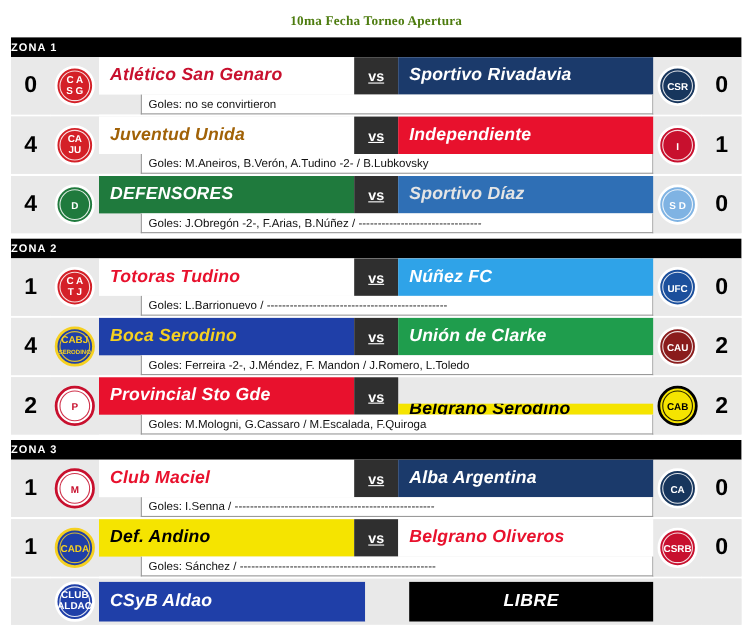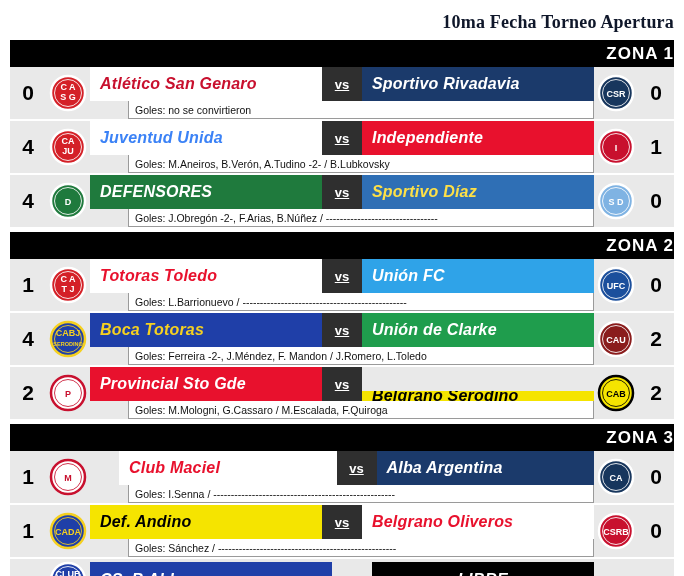--- a/index.html
+++ b/index.html
@@ -9,34 +9,34 @@
     font-family:"Liberation Sans", sans-serif;
     overflow:hidden;
   }
   .sheet{
     width:684px;height:576px;
     box-sizing:border-box;
     padding:10px 10px 6px 10px;
     background:#ffffff;
   }
   .title{
-    text-align:right;
+    text-align:center;
     font-family:"Liberation Serif", serif;
     font-weight:bold;
-    font-size:18px;
+    font-size:12px;
     letter-spacing:.2px;
-    color:#0f172a;
+    color:#4d7c0f;
     padding:2px 0 7px 0;
   }
   .zone-header{
     background:#000000;
     color:#ffffff;
-    text-align:right;
-    font-weight:bold;
-    font-size:17px;
+    text-align:left;
+    font-weight:bold;
+    font-size:10px;
     letter-spacing:1px;
     padding:4px 0 3px 0;
     margin:0;
   }
   .zone-block{margin-bottom:5px;}
   .match{
     display:flex;
     align-items:stretch;
     background:#e9e9e9;
     margin-bottom:2px;
@@ -172,21 +172,21 @@
           <div class="crest">
             <svg width="38" height="38" viewBox="0 0 38 38" class="crest-svg">
               <circle cx="19" cy="19" r="17" fill="#d42027" stroke="#ffffff" stroke-width="2.5"></circle>
               <circle cx="19" cy="19" r="13.5" fill="none" stroke="#ffffff" stroke-width="1" opacity="0.85"></circle>
               <text x="19" y="16" text-anchor="middle" font-family="&quot;Liberation Sans&quot;, sans-serif" font-size="9" font-weight="bold" fill="#ffffff">CA</text>
               <text x="19" y="26" text-anchor="middle" font-family="&quot;Liberation Sans&quot;, sans-serif" font-size="9" font-weight="bold" fill="#ffffff">JU</text>
             </svg>
           </div>
           <div class="mid">
             <div class="teams">
-              <div class="team" style="background: rgb(255, 255, 255); color: #3b82f6; font-style: italic;">Juventud Unida</div>
+              <div class="team" style="background: rgb(255, 255, 255); color: #a16207; font-style: italic;">Juventud Unida</div>
               <div class="vs">vs</div>
               <div class="team right" style="background: rgb(232, 17, 45); color: rgb(255, 255, 255);">Independiente</div>
             </div>
             <div class="goals">Goles: M.Aneiros, B.Verón, A.Tudino -2- / B.Lubkovsky</div>
           </div>
           <div class="crest">
             <svg width="38" height="38" viewBox="0 0 38 38" class="crest-svg">
               <circle cx="19" cy="19" r="17" fill="#c8102e" stroke="#ffffff" stroke-width="2.5"></circle>
               <circle cx="19" cy="19" r="13.5" fill="none" stroke="#ffffff" stroke-width="1" opacity="0.85"></circle>
               <text x="19" y="23" text-anchor="middle" font-family="&quot;Liberation Sans&quot;, sans-serif" font-size="9" font-weight="bold" fill="#ffffff">I</text>
@@ -200,21 +200,21 @@
             <svg width="38" height="38" viewBox="0 0 38 38" class="crest-svg">
               <circle cx="19" cy="19" r="17" fill="#1f7a3d" stroke="#ffffff" stroke-width="2.5"></circle>
               <circle cx="19" cy="19" r="13.5" fill="none" stroke="#ffffff" stroke-width="1" opacity="0.85"></circle>
               <text x="19" y="23" text-anchor="middle" font-family="&quot;Liberation Sans&quot;, sans-serif" font-size="9" font-weight="bold" fill="#ffffff">D</text>
             </svg>
           </div>
           <div class="mid">
             <div class="teams">
               <div class="team" style="background: rgb(31, 122, 61); color: rgb(255, 255, 255);">DEFENSORES</div>
               <div class="vs">vs</div>
-              <div class="team right" style="background: rgb(47, 111, 181); color: #fde047; text-align: center;">Sportivo Díaz</div>
+              <div class="team right" style="background: rgb(47, 111, 181); color: #e5e5e5; text-align: center;">Sportivo Díaz</div>
             </div>
             <div class="goals">Goles: J.Obregón -2-, F.Arias, B.Núñez / --------------------------------</div>
           </div>
           <div class="crest">
             <svg width="38" height="38" viewBox="0 0 38 38" class="crest-svg">
               <circle cx="19" cy="19" r="17" fill="#7fb3e3" stroke="#ffffff" stroke-width="2.5"></circle>
               <circle cx="19" cy="19" r="13.5" fill="none" stroke="#ffffff" stroke-width="1" opacity="0.85"></circle>
               <text x="19" y="23" text-anchor="middle" font-family="&quot;Liberation Sans&quot;, sans-serif" font-size="9" font-weight="bold" fill="#ffffff">S D</text>
             </svg>
           </div>
@@ -228,23 +228,23 @@
           <div class="crest">
             <svg width="38" height="38" viewBox="0 0 38 38" class="crest-svg">
               <circle cx="19" cy="19" r="17" fill="#d42027" stroke="#ffffff" stroke-width="2.5"></circle>
               <circle cx="19" cy="19" r="13.5" fill="none" stroke="#ffffff" stroke-width="1" opacity="0.85"></circle>
               <text x="19" y="16" text-anchor="middle" font-family="&quot;Liberation Sans&quot;, sans-serif" font-size="9" font-weight="bold" fill="#ffffff">C A</text>
               <text x="19" y="26" text-anchor="middle" font-family="&quot;Liberation Sans&quot;, sans-serif" font-size="9" font-weight="bold" fill="#ffffff">T J</text>
             </svg>
           </div>
           <div class="mid">
             <div class="teams">
-              <div class="team" style="background: rgb(255, 255, 255); color: rgb(232, 17, 45);">Totoras Toledo</div>
-              <div class="vs">vs</div>
-              <div class="team right" style="background: rgb(47, 163, 232); color: rgb(255, 255, 255);">Unión FC</div>
+              <div class="team" style="background: rgb(255, 255, 255); color: rgb(232, 17, 45);">Totoras Tudino</div>
+              <div class="vs">vs</div>
+              <div class="team right" style="background: rgb(47, 163, 232); color: rgb(255, 255, 255);">Núñez FC</div>
             </div>
             <div class="goals">Goles: L.Barrionuevo / -----------------------------------------------</div>
           </div>
           <div class="crest">
             <svg width="38" height="38" viewBox="0 0 38 38" class="crest-svg">
               <circle cx="19" cy="19" r="17" fill="#1b4f9c" stroke="#ffffff" stroke-width="2.5"></circle>
               <circle cx="19" cy="19" r="13.5" fill="none" stroke="#ffffff" stroke-width="1" opacity="0.85"></circle>
               <text x="19" y="23" text-anchor="middle" font-family="&quot;Liberation Sans&quot;, sans-serif" font-size="9" font-weight="bold" fill="#ffffff">UFC</text>
             </svg>
           </div>
@@ -255,21 +255,21 @@
           <div class="crest">
             <svg width="38" height="38" viewBox="0 0 38 38" class="crest-svg">
               <circle cx="19" cy="19" r="17" fill="#1f3fa8" stroke="#f5d020" stroke-width="2.5"></circle>
               <circle cx="19" cy="19" r="13.5" fill="none" stroke="#f5d020" stroke-width="1" opacity="0.85"></circle>
               <text x="19" y="16" text-anchor="middle" font-family="&quot;Liberation Sans&quot;, sans-serif" font-size="9" font-weight="bold" fill="#f5d020">CABJ</text>
               <text x="19" y="26" text-anchor="middle" font-family="&quot;Liberation Sans&quot;, sans-serif" font-size="5.5" font-weight="bold" fill="#f5d020">SERODINO</text>
             </svg>
           </div>
           <div class="mid">
             <div class="teams">
-              <div class="team" style="background: rgb(31, 63, 168); color: rgb(245, 208, 32);">Boca Totoras</div>
+              <div class="team" style="background: rgb(31, 63, 168); color: rgb(245, 208, 32);">Boca Serodino</div>
               <div class="vs">vs</div>
               <div class="team right" style="background: rgb(31, 157, 77); color: rgb(255, 255, 255);">Unión de Clarke</div>
             </div>
             <div class="goals">Goles: Ferreira -2-, J.Méndez, F. Mandon / J.Romero, L.Toledo</div>
           </div>
           <div class="crest">
             <svg width="38" height="38" viewBox="0 0 38 38" class="crest-svg">
               <circle cx="19" cy="19" r="17" fill="#8a1c1c" stroke="#ffffff" stroke-width="2.5"></circle>
               <circle cx="19" cy="19" r="13.5" fill="none" stroke="#ffffff" stroke-width="1" opacity="0.85"></circle>
               <text x="19" y="23" text-anchor="middle" font-family="&quot;Liberation Sans&quot;, sans-serif" font-size="9" font-weight="bold" fill="#ffffff">CAU</text>
@@ -310,21 +310,21 @@
           <div class="score">1</div>
           <div class="crest">
             <svg width="38" height="38" viewBox="0 0 38 38" class="crest-svg">
               <circle cx="19" cy="19" r="17" fill="#ffffff" stroke="#c8102e" stroke-width="2.5"></circle>
               <circle cx="19" cy="19" r="13.5" fill="none" stroke="#c8102e" stroke-width="1" opacity="0.85"></circle>
               <text x="19" y="23" text-anchor="middle" font-family="&quot;Liberation Sans&quot;, sans-serif" font-size="9" font-weight="bold" fill="#c8102e">M</text>
             </svg>
           </div>
           <div class="mid">
             <div class="teams">
-              <div class="team" style="background: rgb(255, 255, 255); color: rgb(232, 17, 45); margin-left: 29px;">Club Maciel</div>
+              <div class="team" style="background: rgb(255, 255, 255); color: rgb(232, 17, 45);">Club Maciel</div>
               <div class="vs">vs</div>
               <div class="team right" style="background: rgb(27, 58, 107); color: rgb(255, 255, 255);">Alba Argentina</div>
             </div>
             <div class="goals">Goles: I.Senna / ----------------------------------------------------</div>
           </div>
           <div class="crest">
             <svg width="38" height="38" viewBox="0 0 38 38" class="crest-svg">
               <circle cx="19" cy="19" r="17" fill="#17365d" stroke="#ffffff" stroke-width="2.5"></circle>
               <circle cx="19" cy="19" r="13.5" fill="none" stroke="#ffffff" stroke-width="1" opacity="0.85"></circle>
               <text x="19" y="23" text-anchor="middle" font-family="&quot;Liberation Sans&quot;, sans-serif" font-size="9" font-weight="bold" fill="#ffffff">CA</text>

